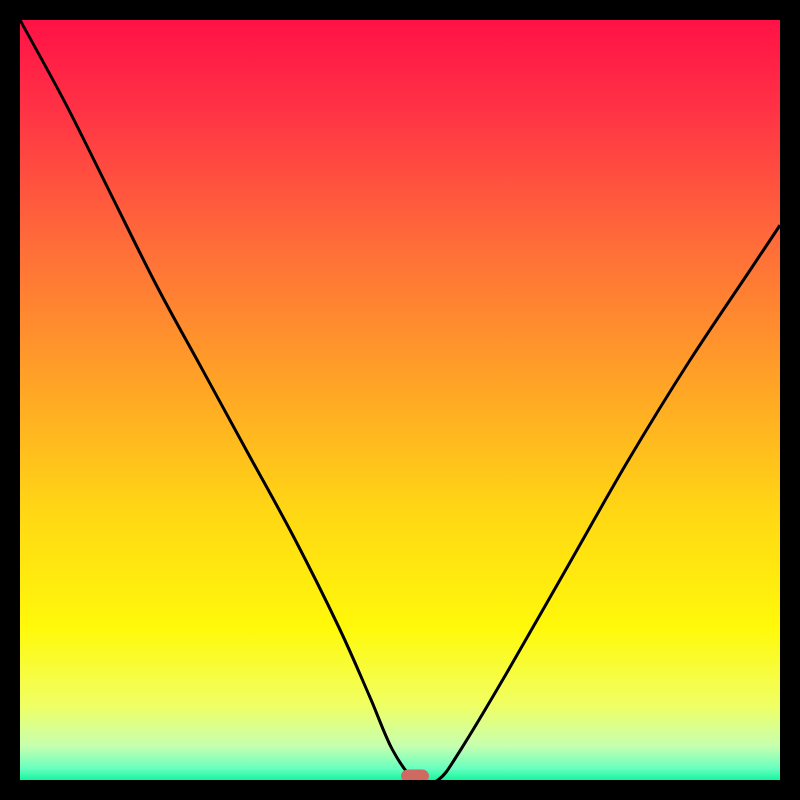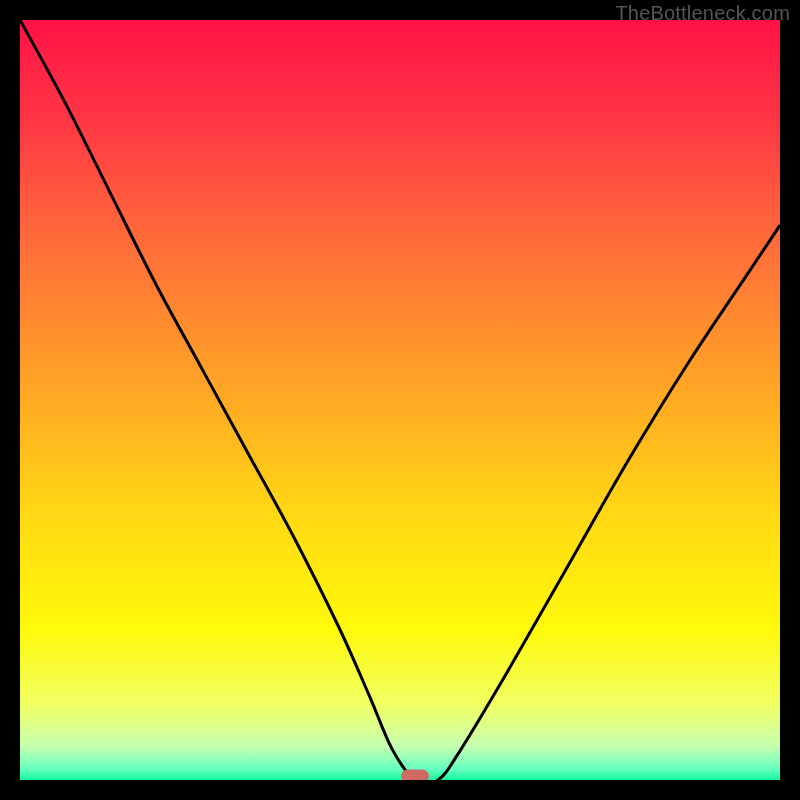--- a/index.html
+++ b/index.html
@@ -58,21 +58,20 @@
     border-radius: 7px;
     z-index: 4;
     transform: translate(-50%, -50%);
   }
 </style>
 </head>
 <body>
 
 <div class="frame">
 
-  <div class="watermark">TheBottleneck.com</div>
 
   <div class="plot">
 
     <svg class="gradient" viewBox="0 0 760 760" preserveAspectRatio="none">
       <defs>
         <linearGradient id="bg-grad" x1="0" y1="0" x2="0" y2="1">
             <stop offset="0%" stop-color="#ff1247"></stop>
             <stop offset="12%" stop-color="#ff3345"></stop>
             <stop offset="30%" stop-color="#ff6e39"></stop>
             <stop offset="48%" stop-color="#ffa426"></stop>

